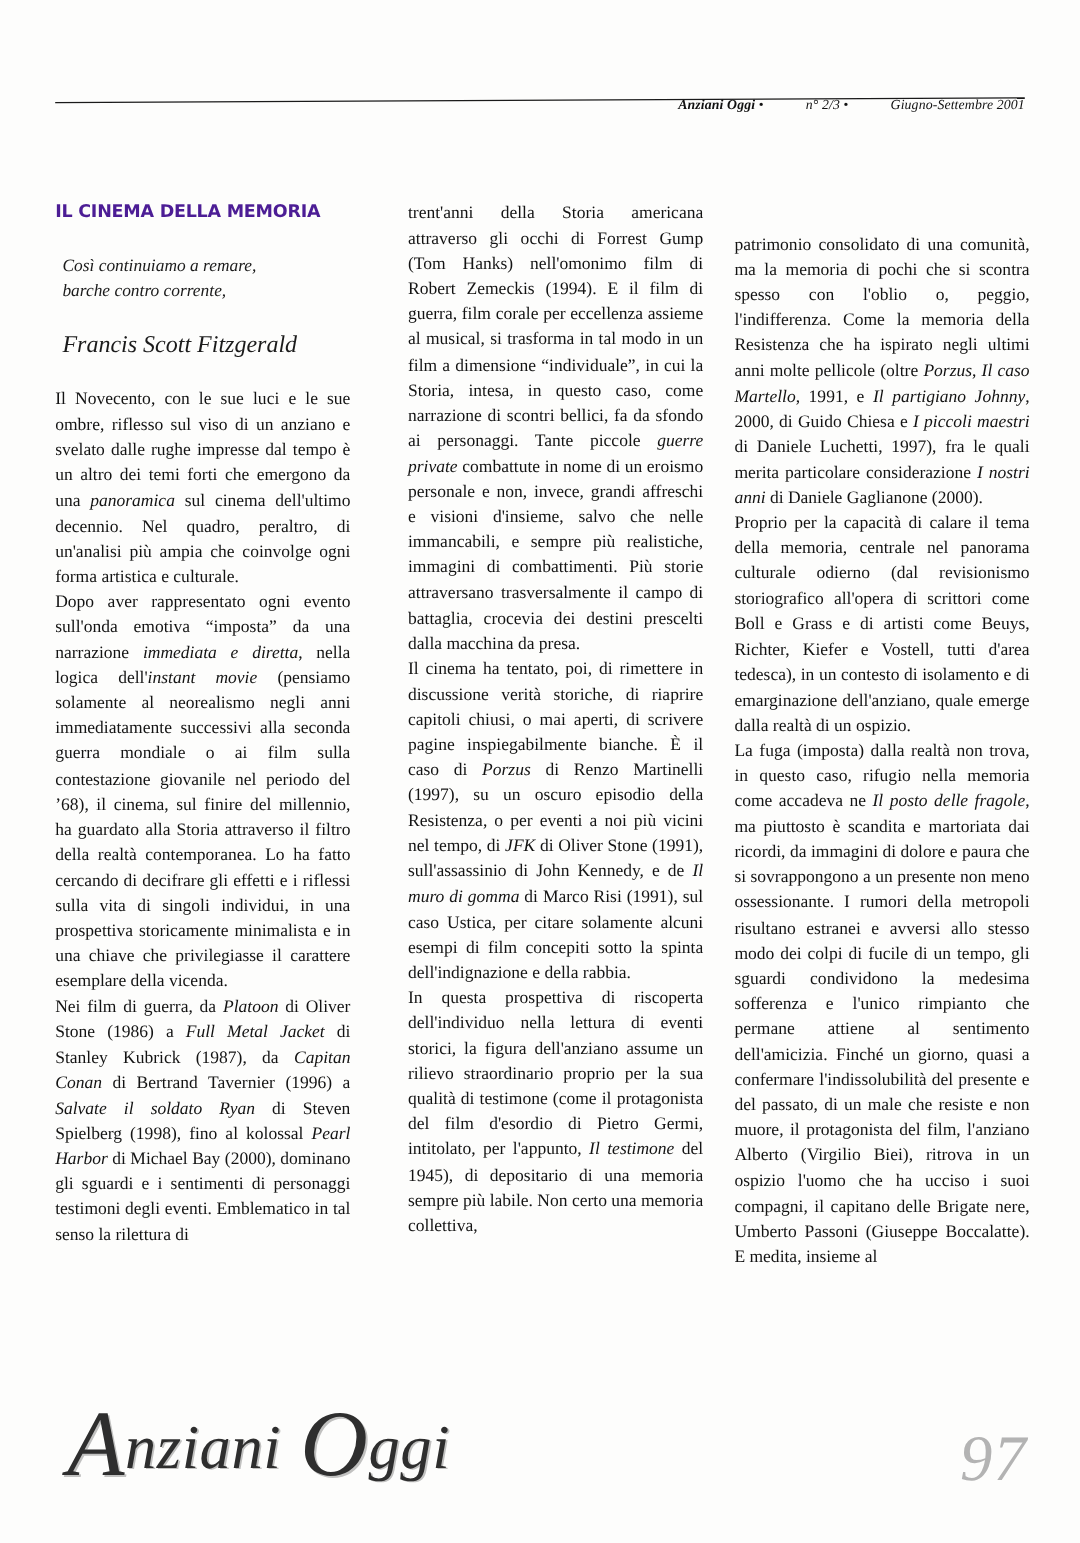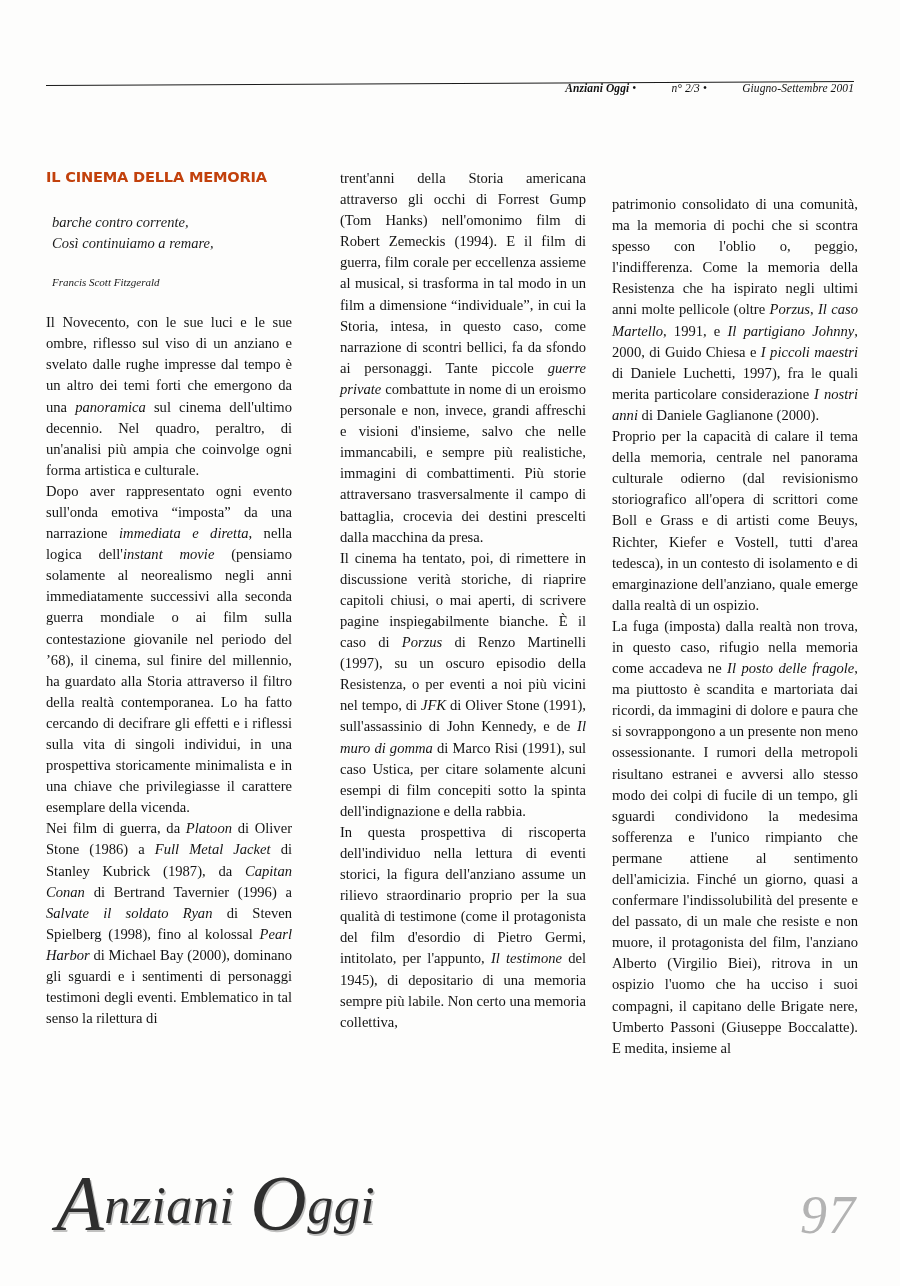--- a/index.html
+++ b/index.html
@@ -78,39 +78,39 @@
   }
   .col-1 { left: 0; }
   .col-2 { left: 294px; }
   .col-3 { left: 566px; margin-top: 26px; }
 
   .article-title {
     font-family: "DejaVu Sans", sans-serif;
     font-weight: bold;
     font-size: 14.6px;
     letter-spacing: -0.2px;
-    color: #c2410c;
+    color: #4c1d95;
     margin: 0 0 26px 0;
     line-height: 1.2;
   }
 
   .epigraph {
     font-family: "Liberation Serif", serif;
     font-style: italic;
     font-size: 14.5px;
     line-height: 1.47;
     color: #1b1b1b;
     margin: 0 0 22px 6px;
   }
   .epigraph-line { display: block; }
 
   .epigraph-author {
     font-family: "Liberation Serif", serif;
     font-style: italic;
-    font-size: 11px;
+    font-size: 20px;
     color: #1b1b1b;
     margin: 0 0 24px 6px;
   }
 
   .body-text {
     font-family: "Liberation Serif", serif;
     font-size: 14.6px;
     line-height: 1.446;
     color: #131313;
     text-align: justify;
@@ -176,22 +176,22 @@
       <span class="rh-strong">Anziani Oggi</span><span class="rh-sep">•</span><span class="rh-issue">n° 2/3</span><span class="rh-sep">•</span><span class="rh-date">Giugno-Settembre 2001</span>
     </div>
   </div>
 
   <div class="columns">
 
     <div class="col col-1">
       <h1 class="article-title">IL CINEMA DELLA MEMORIA</h1>
 
       <div class="epigraph">
+        <span class="epigraph-line">Così continuiamo a remare,</span>
         <span class="epigraph-line">barche contro corrente,</span>
-        <span class="epigraph-line">Così continuiamo a remare,</span>
       </div>
 
       <div class="epigraph-author">Francis Scott Fitzgerald</div>
 
       <div class="body-text">
         <p><span>Il Novecento, con le sue luci e le sue ombre, riflesso sul viso di un anziano e svelato dalle rughe impresse dal tempo è un altro dei temi forti che emergono da una </span><i>panoramica</i><span> sul cinema dell'ultimo decennio. Nel quadro, peraltro, di un'analisi più ampia che coinvolge ogni forma artistica e culturale.</span></p>
         <p><span>Dopo aver rappresentato ogni evento sull'onda emotiva “imposta” da una narrazione </span><i>immediata e diretta</i><span>, nella logica dell'</span><i>instant movie</i><span> (pensiamo solamente al neorealismo negli anni immediatamente successivi alla seconda guerra mondiale o ai film sulla contestazione giovanile nel periodo del ’68), il cinema, sul finire del millennio, ha guardato alla Storia attraverso il filtro della realtà contemporanea. Lo ha fatto cercando di decifrare gli effetti e i riflessi sulla vita di singoli individui, in una prospettiva storicamente minimalista e in una chiave che privilegiasse il carattere esemplare della vicenda.</span></p>
         <p><span>Nei film di guerra, da </span><i>Platoon</i><span> di Oliver Stone (1986) a </span><i>Full Metal Jacket</i><span> di Stanley Kubrick (1987), da </span><i>Capitan Conan</i><span> di Bertrand Tavernier (1996) a </span><i>Salvate il soldato Ryan</i><span> di Steven Spielberg (1998), fino al kolossal </span><i>Pearl Harbor</i><span> di Michael Bay (2000), dominano gli sguardi e i sentimenti di personaggi testimoni degli eventi. Emblematico in tal senso la rilettura di</span></p>
       </div>
     </div>

